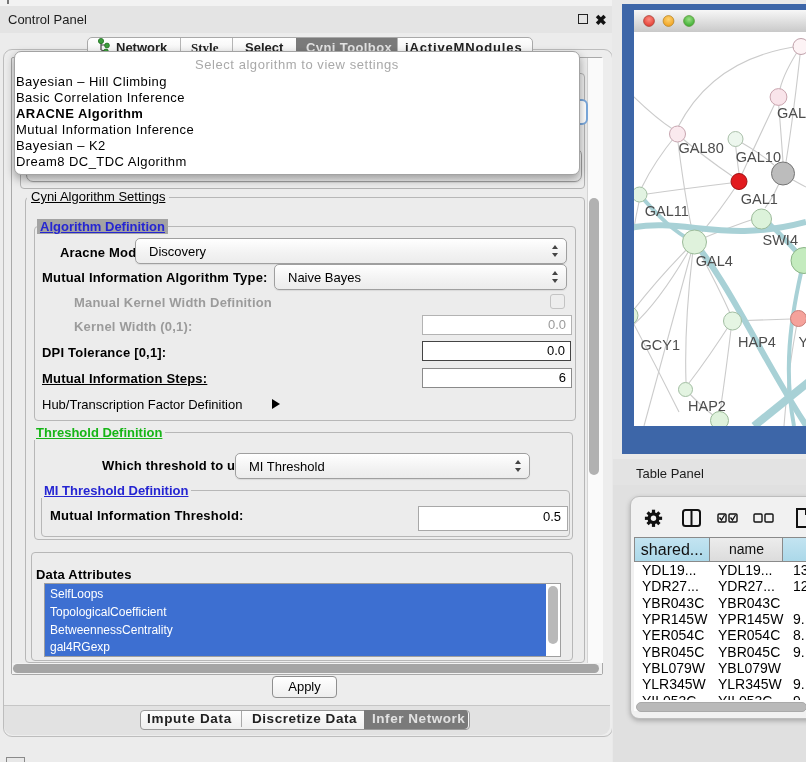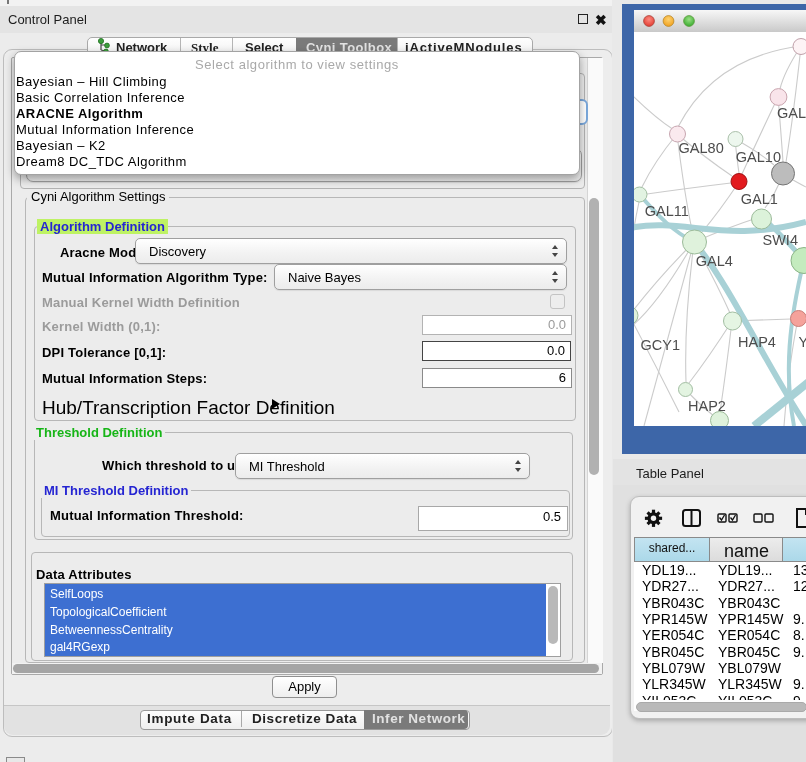--- a/index.html
+++ b/index.html
@@ -1,27 +1,27 @@
 <!DOCTYPE html>
 <html><head>
 <meta charset="utf-8">
 <style>
 html,body{margin:0;padding:0;}
 #root{position:relative;width:806px;height:762px;overflow:hidden;background:#ececec;font-family:"Liberation Sans",sans-serif;}
 .abs{position:absolute;}
 .lbl{font-size:13px;letter-spacing:0.2px;font-weight:bold;color:#000;white-space:nowrap;}
-.dis{color:#9b9b9b;}
+.dis{color:#9b9b9b;margin-left:32px;}
 .combo{position:absolute;border:1px solid #9f9f9f;border-radius:5px;background:linear-gradient(#ffffff,#f2f2f2 60%,#ececec);box-shadow:0 1px 1px rgba(0,0,0,0.08);}
 .combo .ct{position:absolute;left:13px;top:50%;transform:translateY(-50%);font-size:13px;color:#000;white-space:nowrap;}
 .arr{position:absolute;right:7px;top:50%;transform:translateY(-50%);width:7px;height:12px;}
 .arr:before{content:"";position:absolute;left:0;top:0;border-left:3.5px solid transparent;border-right:3.5px solid transparent;border-bottom:4.5px solid #444;}
 .arr:after{content:"";position:absolute;left:0;bottom:0;border-left:3.5px solid transparent;border-right:3.5px solid transparent;border-top:4.5px solid #444;}
 .field{position:absolute;background:#fff;font-size:13px;color:#000;text-align:right;}
 .grp{position:absolute;border:1px solid #b7b7b7;border-radius:4px;}
-.gt{position:absolute;top:-8px;background:#ececec;padding:0 4px;font-size:12.5px;white-space:nowrap;}
+.gt{position:absolute;top:-8px;background:#ececec;padding:0 4px;font-size:12.5px;white-space:nowrap;text-decoration:underline;}
 .tabtext{font-size:13px;font-weight:bold;color:#222;}
 </style>
 </head>
 <body>
 <div id="root">
 
 <div class="abs" style="left:0;top:0;width:612px;height:6px;background:#f2f2f2;"></div>
 <div class="abs" style="left:7px;top:0;width:2px;height:4px;background:#777;"></div>
 <div class="abs" style="left:0;top:6px;width:612px;height:27px;background:#e4e4e4;"></div>
 <div class="abs" style="left:8px;top:12px;font-size:13px;color:#1c1c1c;">Control Panel</div>
@@ -52,21 +52,21 @@
 <div class="abs" style="left:587px;top:58px;width:15px;height:605px;background:#fafafa;border-left:1px solid #d5d5d5;"></div>
 <div class="abs" style="left:589px;top:198px;width:10px;height:277px;background:#b1b1b1;border-radius:5px;"></div>
 
 <div class="abs" style="left:12px;top:663px;width:590px;height:11px;background:#f2f2f2;"></div>
 <div class="abs" style="left:13px;top:664px;width:586px;height:9px;background:#a5a5a5;border-radius:4.5px;"></div>
 
 <div class="grp" style="left:25px;top:197px;width:558px;height:464px;"></div>
 <div class="gt" style="left:27px;top:189px;color:#000;font-size:13px;">Cyni Algorithm Settings</div>
 
 <div class="grp" style="left:34px;top:226px;width:540px;height:193px;"></div>
-<div class="gt abs" style="left:37px;top:219px;color:#2525d2;font-weight:bold;font-size:13px;background:#bef264;padding:0 3px;">Algorithm Definition</div>
+<div class="gt abs" style="left:37px;top:219px;color:#2525d2;font-weight:bold;font-size:13px;background:#a3a3a3;padding:0 3px;">Algorithm Definition</div>
 
 <div class="abs lbl" style="left:60px;top:245px;">Aracne Mode:</div>
 <div class="combo" style="left:135px;top:238px;width:430px;height:24px;">
       <span class="ct">Discovery</span>
       <span class="arr"></span>
     </div>
 
 <div class="abs lbl" style="left:42px;top:270px;">Mutual Information Algorithm Type:</div>
 <div class="combo" style="left:274px;top:264px;width:291px;height:24px;">
       <span class="ct">Naive Bayes</span>
@@ -75,24 +75,24 @@
 
 <div class="abs lbl dis" style="left:42px;top:295px;">Manual Kernel Width Definition</div>
 <div class="abs" style="left:550px;top:294px;width:13px;height:13px;background:#ededed;border:1px solid #c3c3c3;border-radius:3px;"></div>
 
 <div class="abs lbl dis" style="left:42px;top:319px;">Kernel Width (0,1):</div>
 <div class="field" style="left:422px;top:315px;width:143px;height:17px;border:1px solid #b3b3b3;color:#9b9b9b;padding:1px 5px 0 0;">0.0</div>
 
 <div class="abs lbl" style="left:42px;top:345px;">DPI Tolerance [0,1]:</div>
 <div class="field" style="left:422px;top:341px;width:142px;height:17px;border:1.5px solid #444;padding:1px 5px 0 0;">0.0</div>
 
-<div class="abs lbl" style="left:42px;top:371px;">Mutual Information Steps:</div>
+<div class="abs lbl" style="left:42px;top:371px;text-decoration:underline;">Mutual Information Steps:</div>
 <div class="field" style="left:422px;top:368px;width:143px;height:17px;border:1px solid #8a8a8a;padding:1px 5px 0 0;">6</div>
 
-<div class="abs" style="left:42px;top:397px;font-size:19px;color:#000;">Hub/Transcription Factor Definition</div>
+<div class="abs" style="left:42px;top:397px;font-size:13px;color:#000;">Hub/Transcription Factor Definition</div>
 <div class="abs" style="left:272px;top:399px;width:0;height:0;border-top:5.5px solid transparent;border-bottom:5.5px solid transparent;border-left:8px solid #000;"></div>
 
 <div class="grp" style="left:34px;top:432px;width:537px;height:106px;"></div>
 <div class="gt abs" style="left:33px;top:425px;color:#17b517;font-weight:bold;font-size:13px;background:#ececec;padding:0 3px;">Threshold Definition</div>
 
 <div class="abs lbl" style="left:69px;top:458px;margin-left:33px;">Which threshold to use:</div>
 <div class="combo" style="left:235px;top:453px;width:293px;height:24px;">
       <span class="ct">MI Threshold</span>
       <span class="arr"></span>
     </div>
@@ -253,22 +253,22 @@
   <rect x="114" y="9" width="8" height="8" rx="1"></rect>
   <rect x="125" y="9" width="8" height="8" rx="1"></rect>
  </g>
  <path d="M157 4 h9 l5 5 v13 h-14 z M166 4 v5 h5" fill="none" stroke="#111" stroke-width="2"></path>
 </svg>
 
 <div class="abs" style="left:634px;top:537px;width:172px;height:174px;background:#fff;overflow:hidden;">
  <div class="abs" style="left:0;top:0;width:76px;height:25px;background:linear-gradient(#c3e4f1,#abd8e9);border:1px solid #8a8a8a;border-width:1px 1px 1px 1px;box-sizing:border-box;"></div>
  <div class="abs" style="left:76px;top:0;width:73px;height:25px;background:linear-gradient(#ececec,#dcdcdc);border:1px solid #8a8a8a;border-left:none;box-sizing:border-box;"></div>
  <div class="abs" style="left:149px;top:0;width:60px;height:25px;background:linear-gradient(#c3e4f1,#abd8e9);border:1px solid #8a8a8a;border-left:none;box-sizing:border-box;"></div>
- <div class="abs" style="left:0;top:4px;width:76px;text-align:center;font-size:12px;color:#111;">shared...</div>
- <div class="abs" style="left:76px;top:4px;width:73px;text-align:center;font-size:18px;color:#111;">name</div>
+ <div class="abs" style="left:0;top:4px;width:76px;text-align:center;font-size:16px;color:#111;">shared...</div>
+ <div class="abs" style="left:76px;top:4px;width:73px;text-align:center;font-size:14px;color:#111;">name</div>
  <div class="abs" style="left:8px;top:25px;font-size:14px;color:#000;line-height:16.35px;">YDL19...<br>YDR27...<br>YBR043C<br>YPR145W<br>YER054C<br>YBR045C<br>YBL079W<br>YLR345W<br>YIL053C</div>
  <div class="abs" style="left:84px;top:25px;font-size:14px;color:#000;line-height:16.35px;">YDL19...<br>YDR27...<br>YBR043C<br>YPR145W<br>YER054C<br>YBR045C<br>YBL079W<br>YLR345W<br>YIL053C</div>
  <div class="abs" style="left:159px;top:25px;font-size:14px;color:#000;line-height:16.35px;">13<br>12<br>&nbsp;<br>9.<br>8.<br>9.<br>&nbsp;<br>9.<br>9</div>
  <div class="abs" style="left:0;top:163px;width:172px;height:13px;background:#fdfdfd;"></div>
 </div>
 <div class="abs" style="left:635.5px;top:702px;width:171px;height:9.5px;background:#b9b9b9;border:0.5px solid #a9a9a9;border-radius:5px;box-sizing:border-box;"></div>
 
 <div class="grp" style="left:20px;top:73px;width:563px;height:114px;border-color:#b2b2b2;"></div>
 <div class="combo" style="left:26px;top:148px;width:554px;height:32px;border-radius:7px;"></div>
 <div class="abs" style="left:300px;top:99px;width:288px;height:26px;background:#fff;border:2.5px solid #7aa8dc;border-radius:6px;box-sizing:border-box;"></div>

